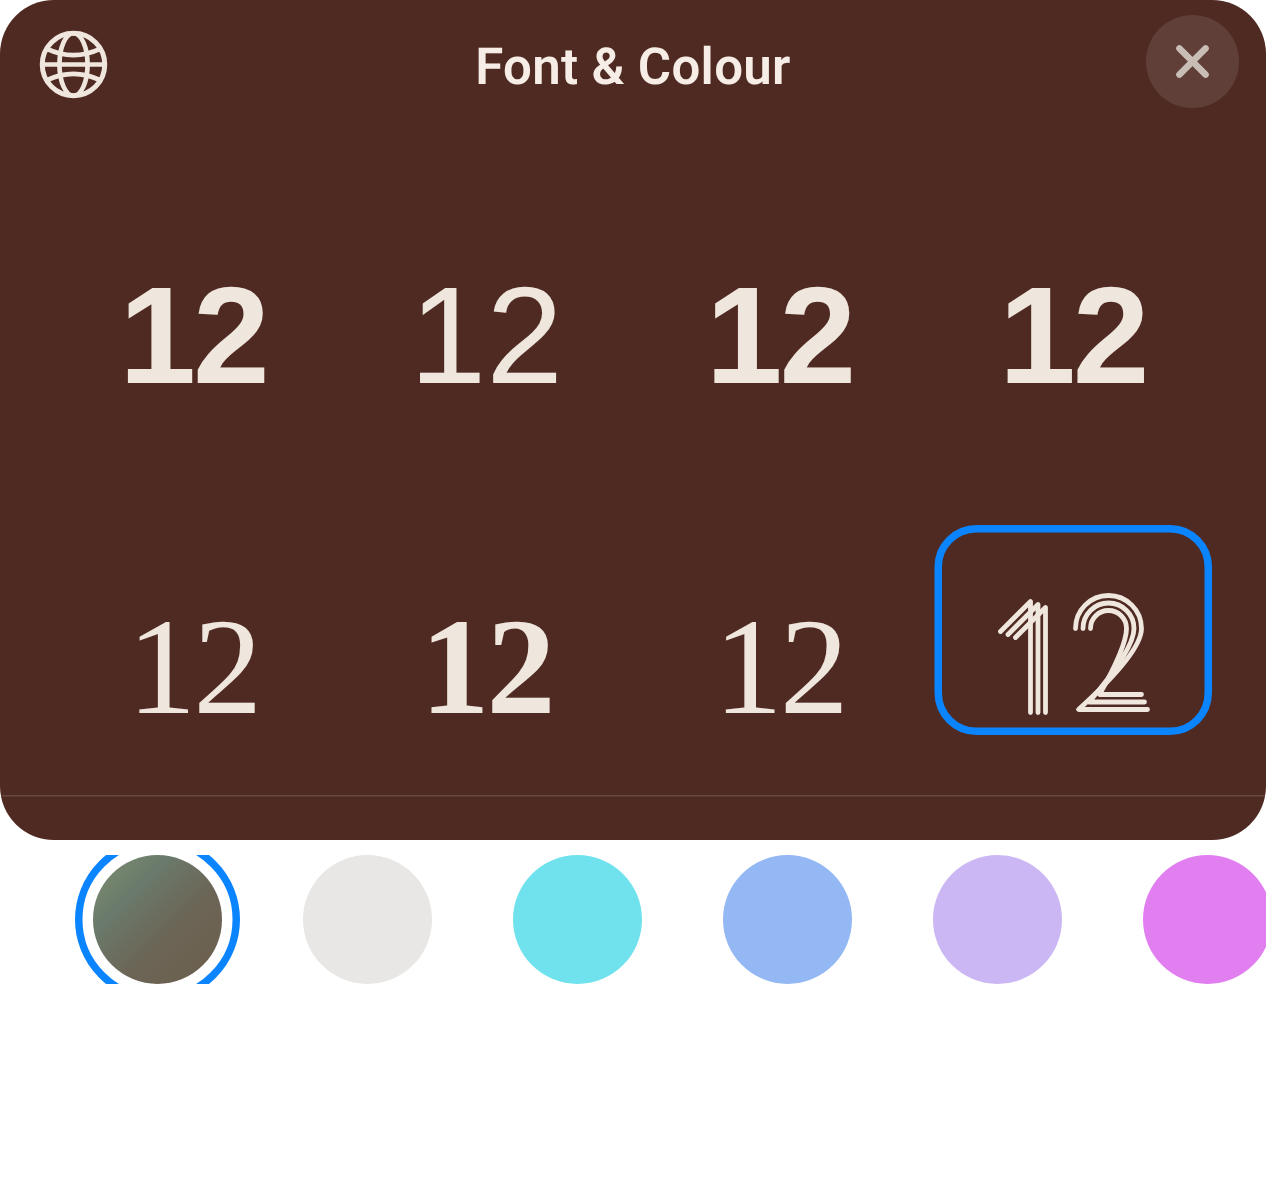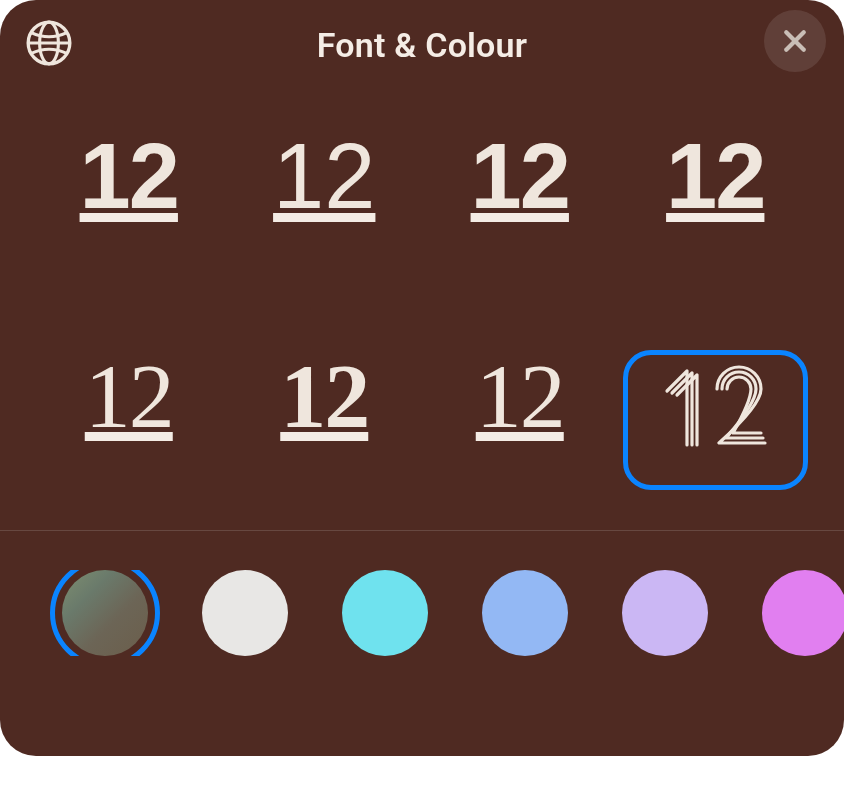--- a/index.html
+++ b/index.html
@@ -4,21 +4,21 @@
   <style>
     * { margin: 0; padding: 0; box-sizing: border-box; }
     html, body {
       width: 844px;
       height: 788px;
       overflow: hidden;
       font-family: -apple-system, BlinkMacSystemFont, "Segoe UI", Roboto, Helvetica, Arial, sans-serif;
     }
     .panel {
       width: 844px;
-      height: 756px;
+      height: 560px;
       background: #4f2a22;
       border-radius: 36px;
       position: relative;
       color: #f4ece5;
     }
 
     
     .header {
       position: relative;
       height: 90px;
@@ -70,25 +70,24 @@
     .font-grid {
       display: grid;
       grid-template-columns: repeat(4, 1fr);
       row-gap: 80px;
       column-gap: 10px;
     }
     .font-cell {
       height: 140px;
       border-radius: 28px;
       display: flex;
-      align-items: flex-start;
-      justify-content: center;
-      cursor: pointer;
-      position: relative;
-      text-decoration: underline;
+      align-items: flex-end;
+      justify-content: center;
+      cursor: pointer;
+      position: relative;
     }
     .font-cell.selected {
       border: 5px solid #0a84ff;
     }
     .sample {
       font-size: 92px;
       line-height: 1;
       color: #efe6dd;
       letter-spacing: -2px;
       user-select: none;

